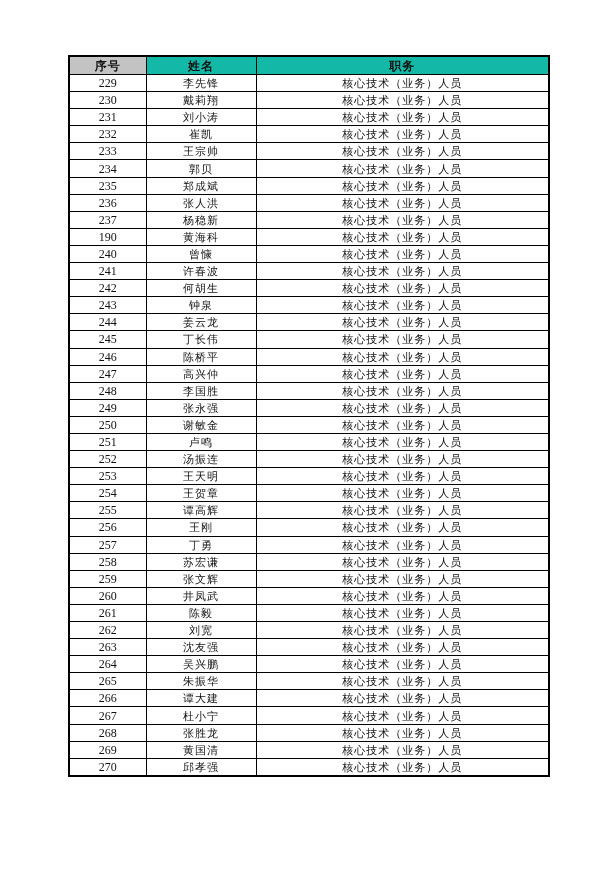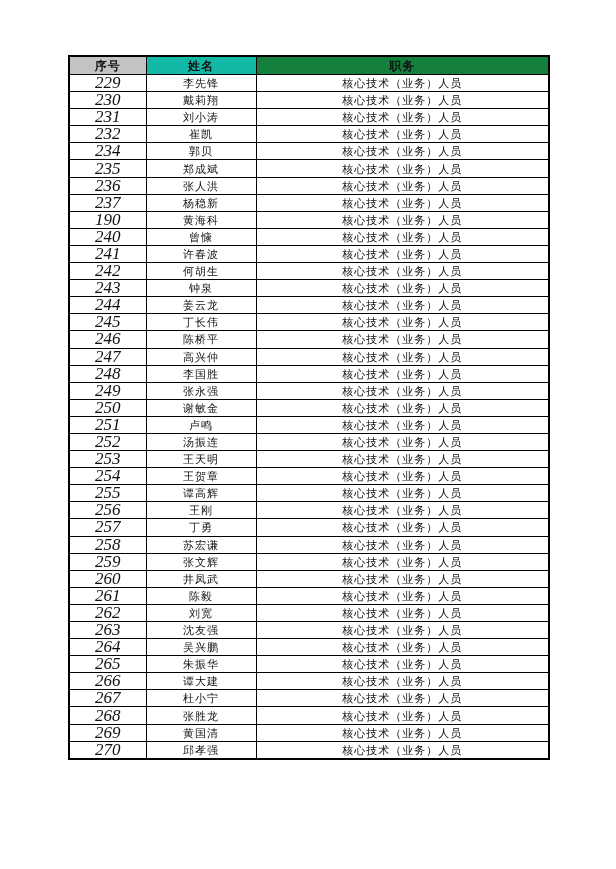--- a/index.html
+++ b/index.html
@@ -46,39 +46,38 @@
     font-size: 12px;
     letter-spacing: 1px;
     height: 17px;
   }
   table.personnel td {
     font-size: 11px;
     letter-spacing: 1px;
   }
   table.personnel td.no-cell {
     letter-spacing: 0;
-    font-size: 17px;
-    font-style: italic;
+    font-size: 12px;
   }
 </style>
 </head>
 <body>
 
 <div class="page">
   <table class="personnel">
     <colgroup>
       <col class="c-no">
       <col class="c-name">
       <col class="c-title">
     </colgroup>
     <thead>
       <tr>
         <th style="background: rgb(195, 195, 195);">序号</th>
         <th style="background: #14b8a6;">姓名</th>
-        <th style="background: #15803d;">职务</th>
+        <th style="background: #14b8a6;">职务</th>
       </tr>
     </thead>
     <tbody id="table-body">
         <tr>
           <td class="no-cell">229</td>
           <td>李先锋</td>
           <td>核心技术（业务）人员</td>
         </tr>
         <tr>
           <td class="no-cell">230</td>
@@ -86,20 +85,25 @@
           <td>核心技术（业务）人员</td>
         </tr>
         <tr>
           <td class="no-cell">231</td>
           <td>刘小涛</td>
           <td>核心技术（业务）人员</td>
         </tr>
         <tr>
           <td class="no-cell">232</td>
           <td>崔凯</td>
+          <td>核心技术（业务）人员</td>
+        </tr>
+        <tr>
+          <td class="no-cell">233</td>
+          <td>王宗帅</td>
           <td>核心技术（业务）人员</td>
         </tr>
         <tr>
           <td class="no-cell">234</td>
           <td>郭贝</td>
           <td>核心技术（业务）人员</td>
         </tr>
         <tr>
           <td class="no-cell">235</td>
           <td>郑成斌</td>

